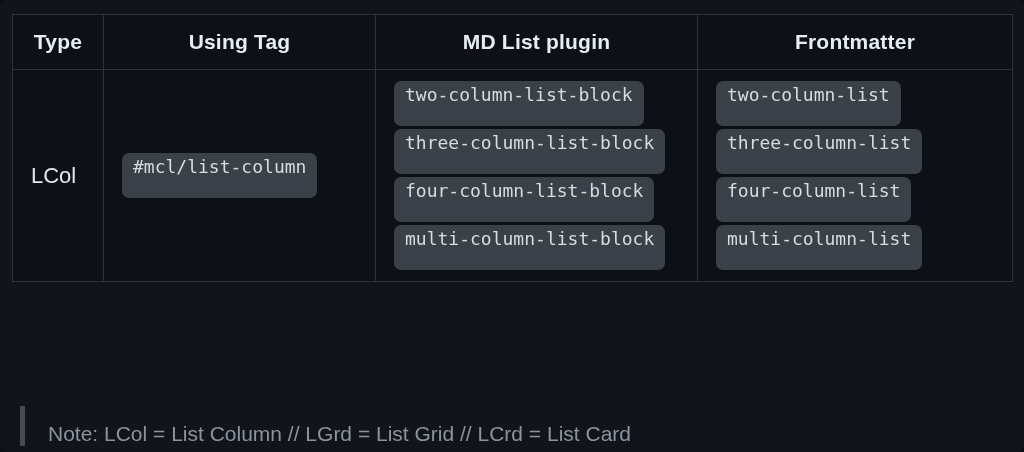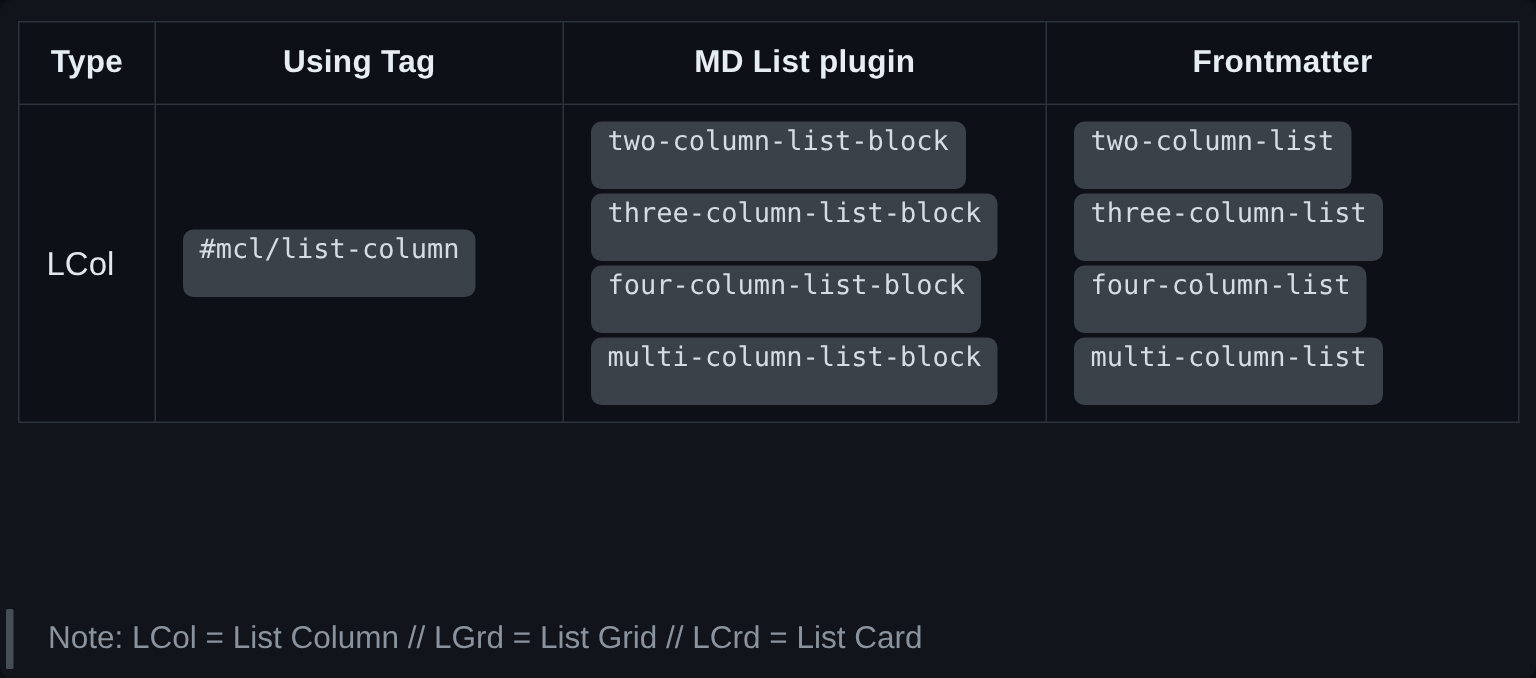--- a/index.html
+++ b/index.html
@@ -66,24 +66,24 @@
     line-height: 1;
     padding: 5px 11px 22px;
     border-radius: 7px;
   }
   .dash {
     color: #cdd3da;
     font-size: 22px;
   }
   .note {
     position: absolute;
-    left: 4px;
+    left: 20px;
     top: 406px;
     display: flex;
-    align-items: center;
+    align-items: flex-end;
   }
   .note-bar {
     width: 5px;
     height: 40px;
     background: #464d55;
     border-radius: 1px;
     margin-right: 23px;
     flex: 0 0 auto;
   }
   .note-text {

